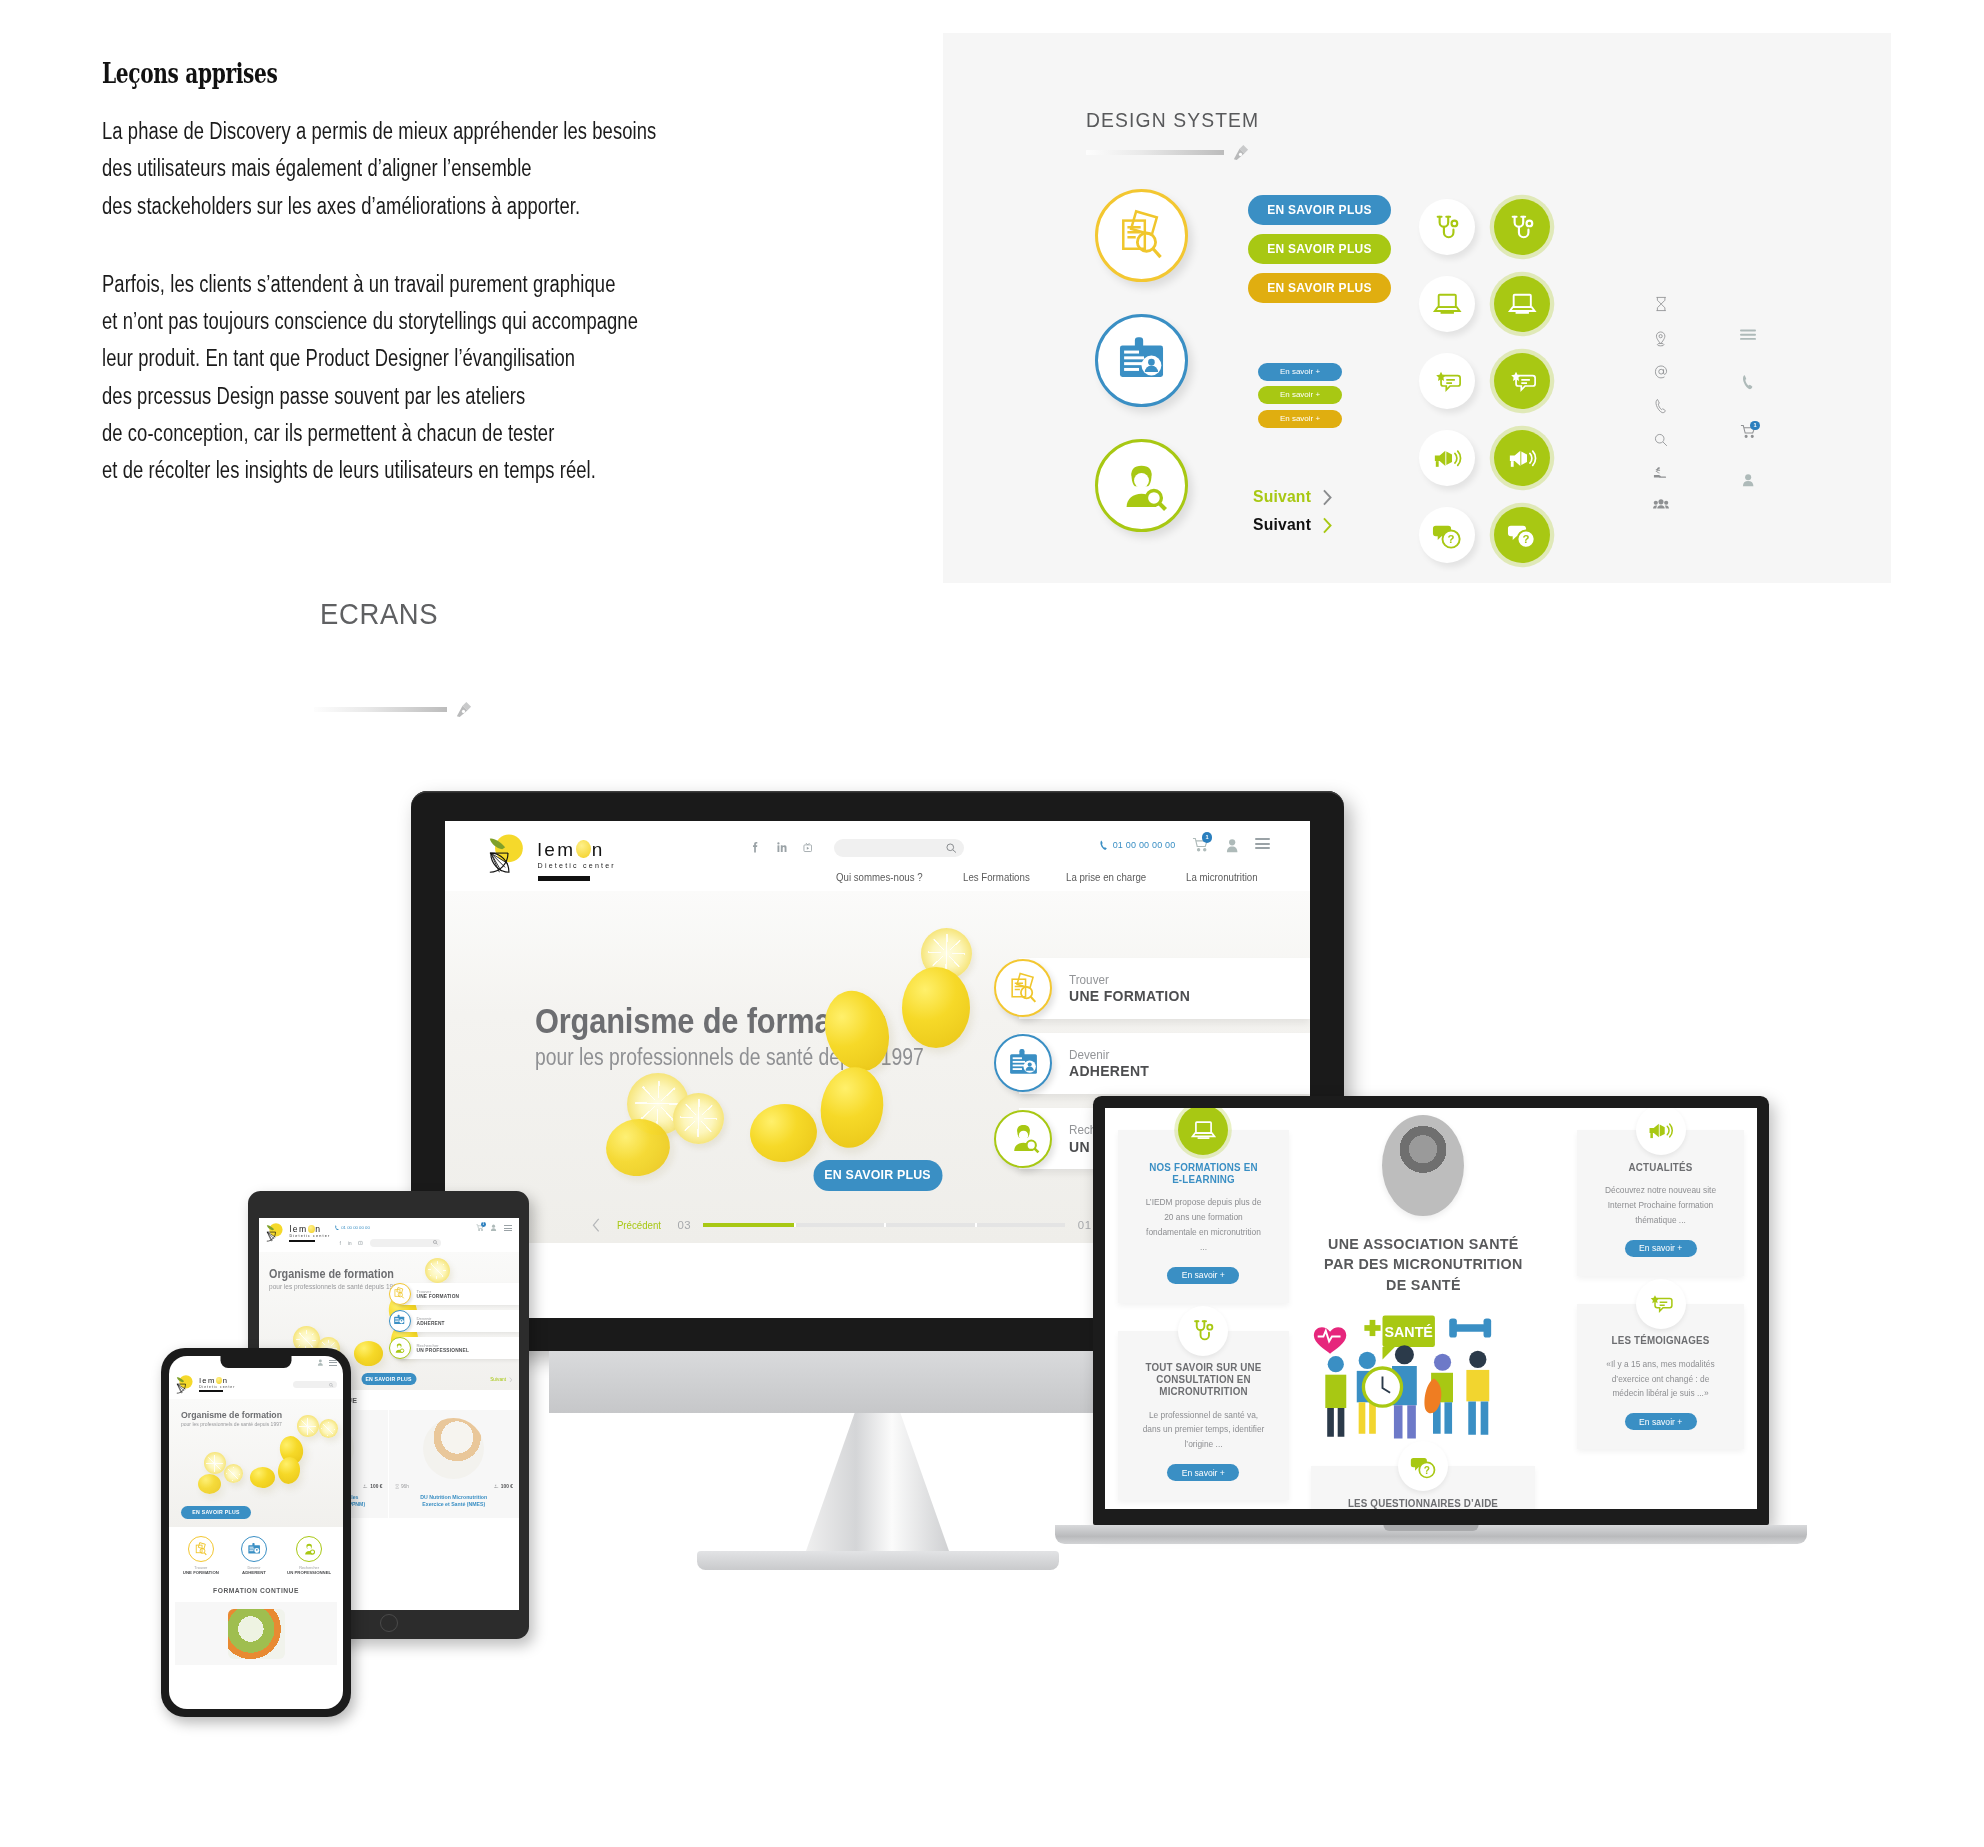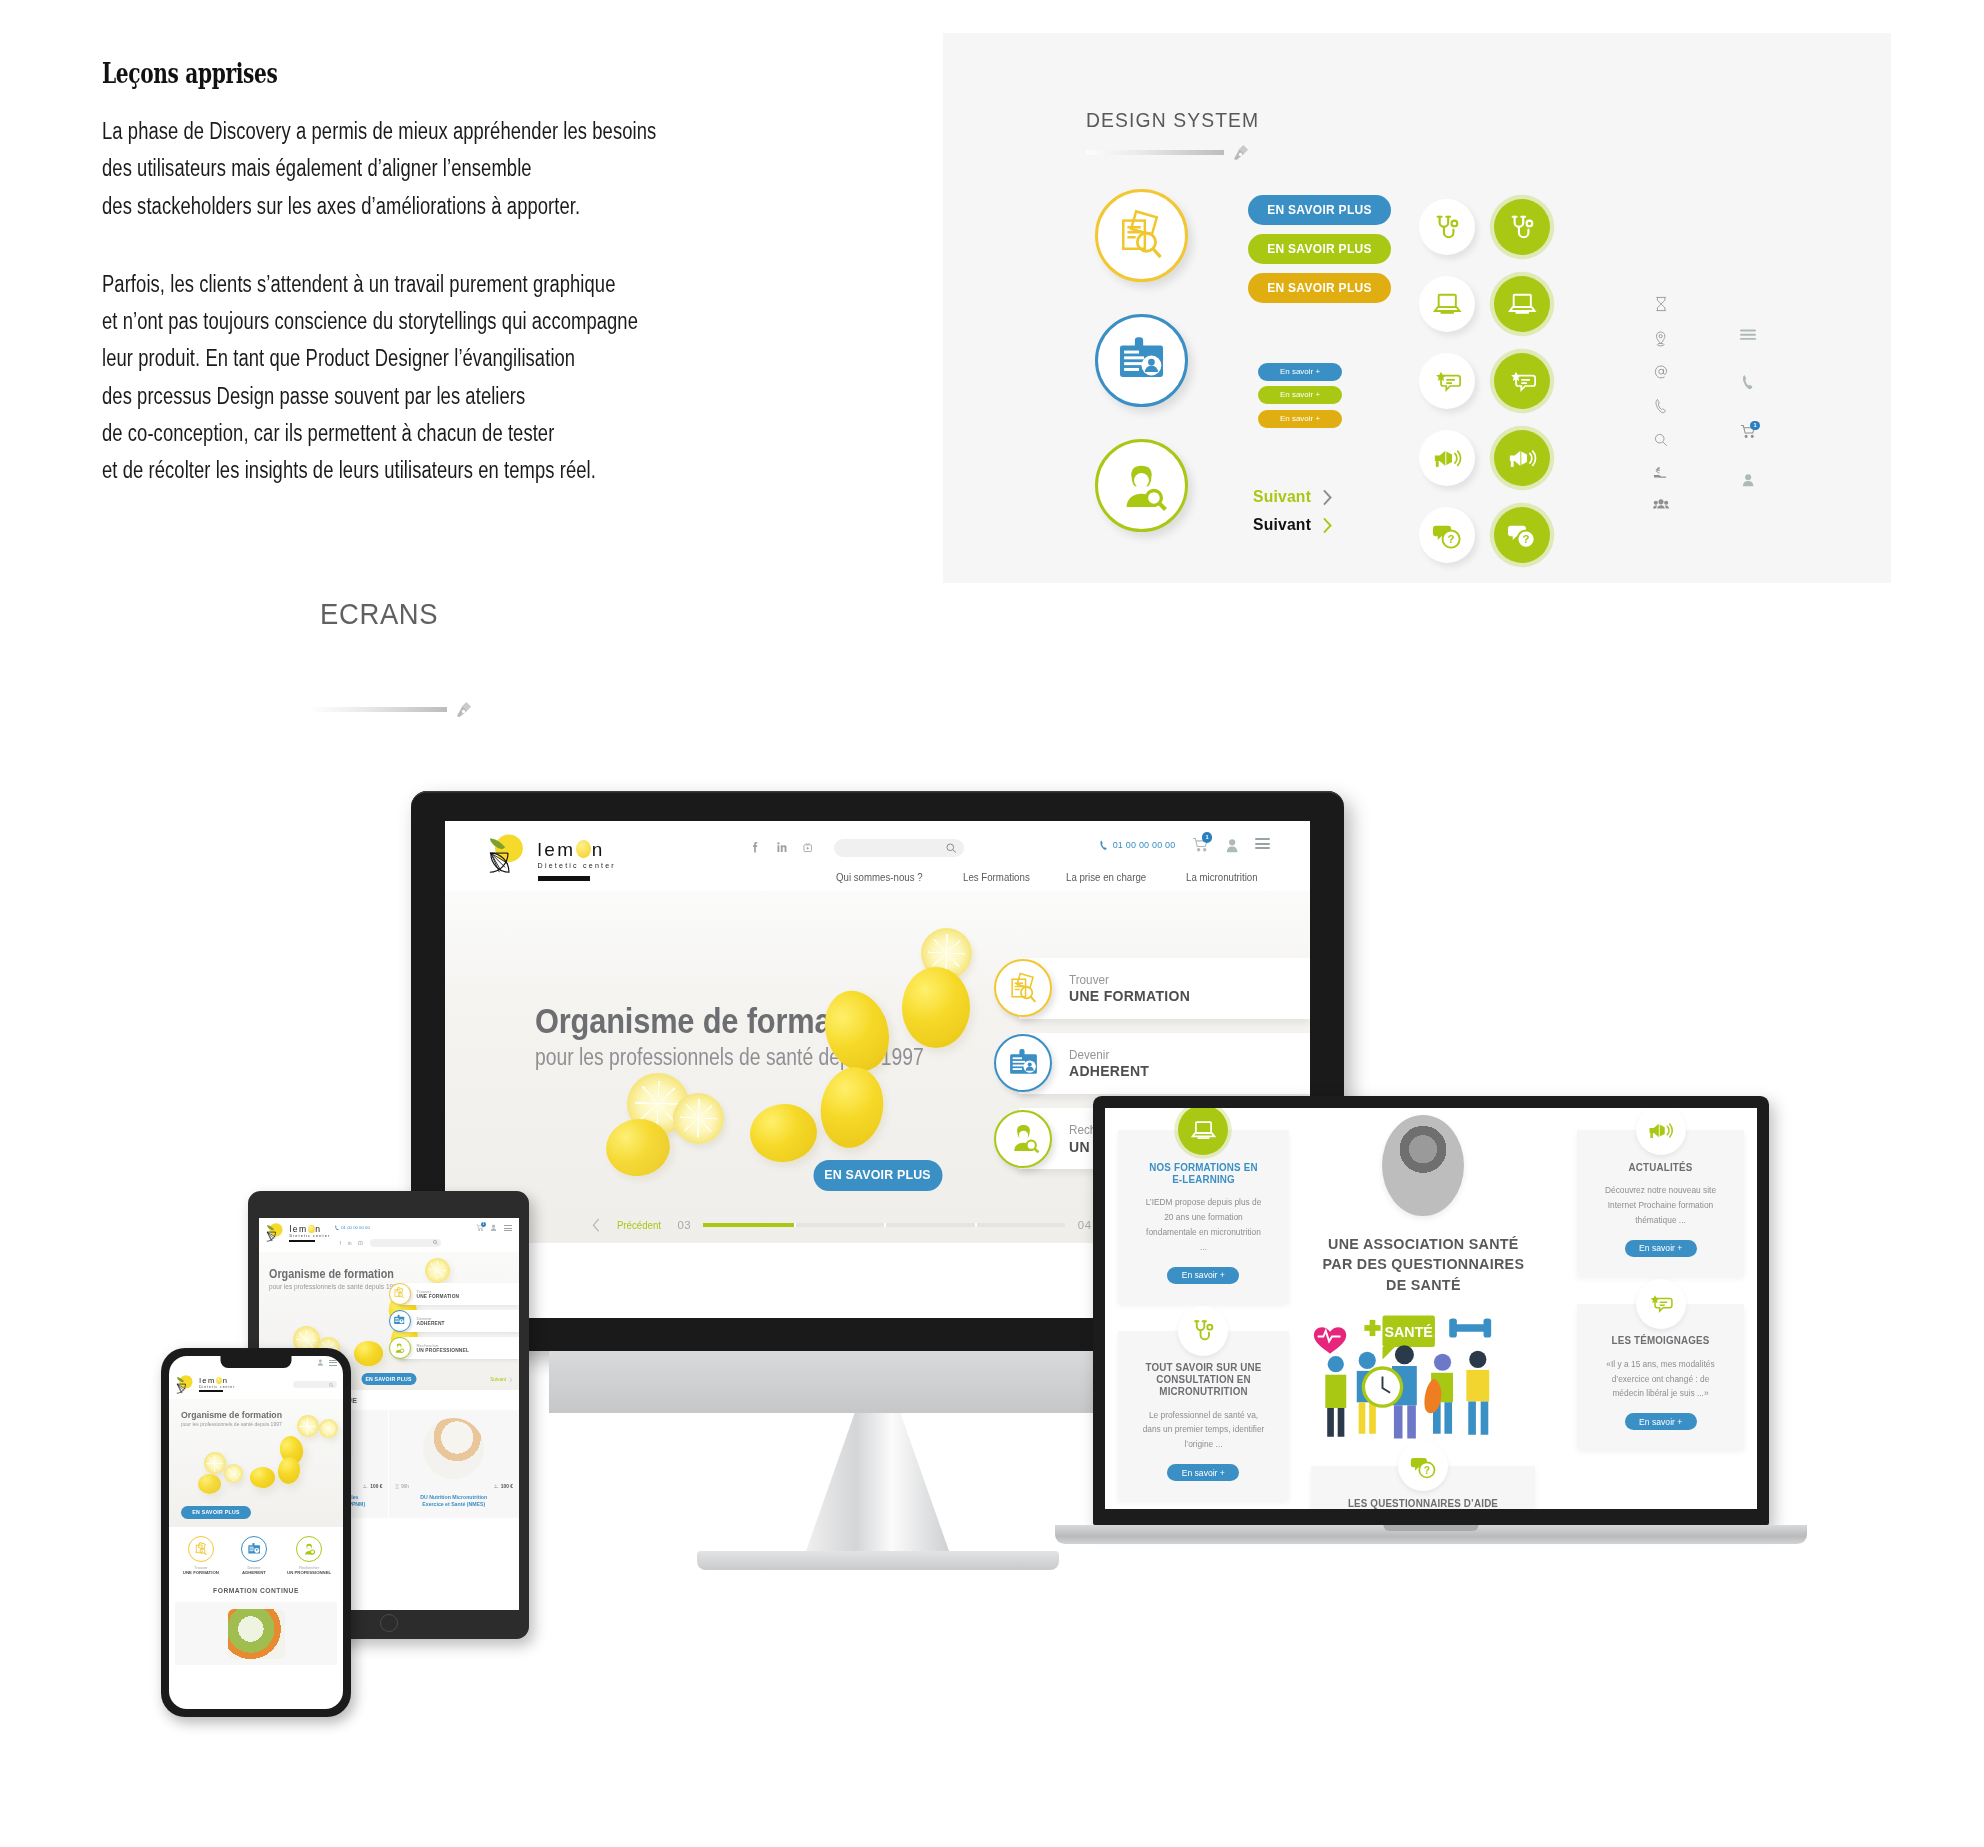--- a/index.html
+++ b/index.html
@@ -607,21 +607,21 @@
                 <path d="M14 2L3 15l11 13"></path>
               </svg>
             <span class="lbl">Précédent</span>
             <span class="num">03</span>
             <div class="track">
               <div class="fill"></div>
               <div class="tick" style="left:25%"></div>
                 <div class="tick" style="left:50%"></div>
                 <div class="tick" style="left:75%"></div>
             </div>
-            <span class="num">04</span>
+            <span class="num">01</span>
             <span class="lbl">Suivant</span>
             <svg width="8.6" height="14.3" viewBox="0 0 18 30" fill="none" stroke="#b4b6b8" stroke-width="2.6">
                 <path d="M4 2l11 13L4 28"></path>
               </svg>
           </div>
         </div>
 
       </div>
     </div>
     <div class="imac-neck"></div>
@@ -660,21 +660,21 @@
               <div class="lp-h gray">TOUT SAVOIR SUR UNE CONSULTATION EN MICRONUTRITION</div>
               <div class="lp-p">Le professionnel de santé va, dans un premier temps, identifier l’origine ...</div>
               <div class="lp-btn">En savoir +</div>
             </div>
           </div>
 
           <div class="lp-mid">
             <div class="lp-avatar"></div>
             <div class="lp-mid-h">
               <div>UNE ASSOCIATION SANTÉ</div>
-              <div>PAR DES QUESTIONNAIRES</div>
+              <div>PAR DES MICRONUTRITION</div>
               <div>DE SANTÉ</div>
             </div>
             <div class="lp-illus">
               
               <svg width="224" height="143" viewBox="0 0 470 300">
                 <path d="M40 52c-12-16-34-10-34 8 0 16 24 30 34 38 10-8 34-22 34-38 0-18-22-24-34-8z" fill="#e6267c"></path>
                 <path d="M14 62h12l5-12 7 22 6-10h18" stroke="#fff" stroke-width="4" fill="none"></path>
                 <rect x="150" y="18" width="110" height="66" rx="5" fill="#a8c813"></rect>
                 <path d="M150 84l0 26 26-26z" fill="#a8c813"></path>
                 <text x="205" y="62" font-size="30" font-weight="700" fill="#fff" text-anchor="middle" font-family="Liberation Sans">SANTÉ</text>

